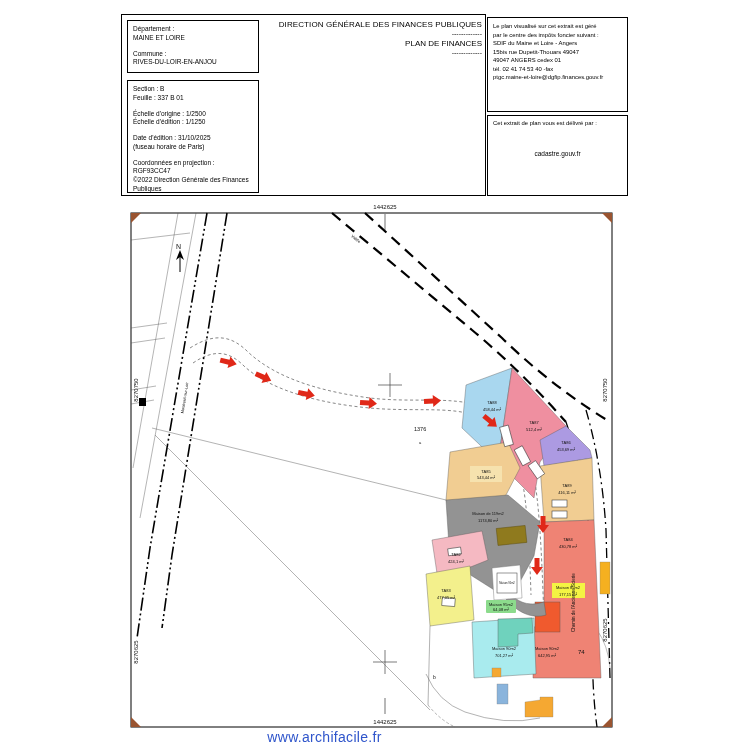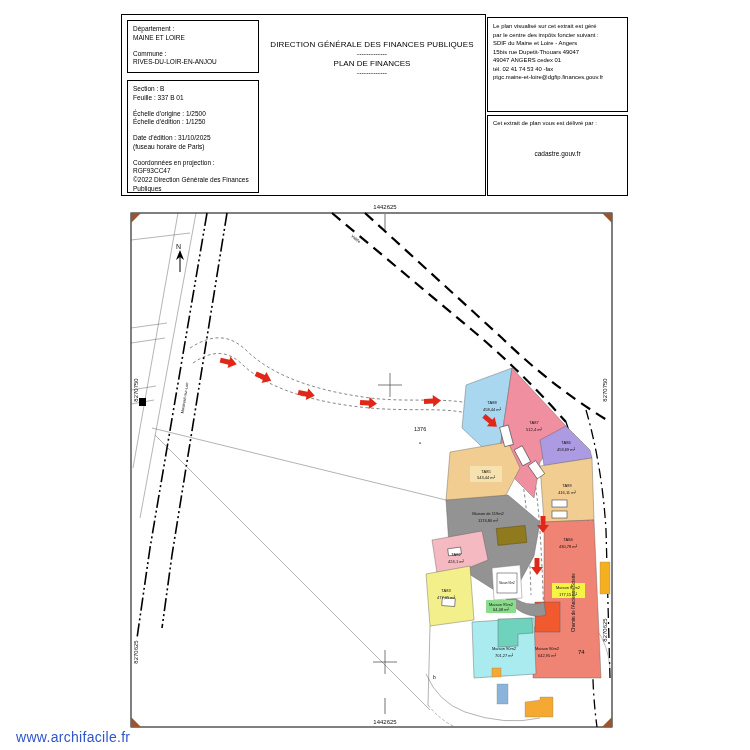--- a/index.html
+++ b/index.html
@@ -4,28 +4,28 @@
 <style>
   html,body{margin:0;padding:0;}
   body{
     width:750px;height:750px;position:relative;background:#fff;
     font-family:"Liberation Sans",sans-serif;color:#000;overflow:hidden;
   }
   .box{position:absolute;border:1px solid #000;background:#fff;box-sizing:border-box;}
   .small-lines{font-size:6.5px;line-height:1.35;padding:4px 5px;}
   .tiny-lines{font-size:5.9px;line-height:1.45;padding:4px 5px;}
   .gap{height:7px;}
-  .title-block{position:absolute;left:262px;top:20px;width:220px;text-align:center;margin-top:20px;}
+  .title-block{position:absolute;left:262px;top:20px;width:220px;text-align:right;}
   .title-block .t1{font-size:8px;letter-spacing:.1px;}
   .title-block .sep{font-size:7px;line-height:1.4;}
   .title-block .t2{font-size:8px;}
   .delivery-label{font-size:5.9px;padding:4px 5px;}
   .delivery-site{position:absolute;left:0;right:0;top:34px;text-align:center;font-size:6.5px;}
   .watermark{
-    position:absolute;left:16px;top:729px;width:641px;text-align:left;
+    position:absolute;left:4px;top:729px;width:641px;text-align:center;
     font-size:14px;color:#2f55cb;letter-spacing:.3px;cursor:pointer;
   }
   svg text{font-family:"Liberation Sans",sans-serif;fill:#111;}
 </style>
 </head>
 <body>
 
 <div class="box" style="left:121px;top:14px;width:365px;height:182px;"></div>
 
 <div class="box small-lines" style="left:127px;top:20px;width:132px;height:53px;">

